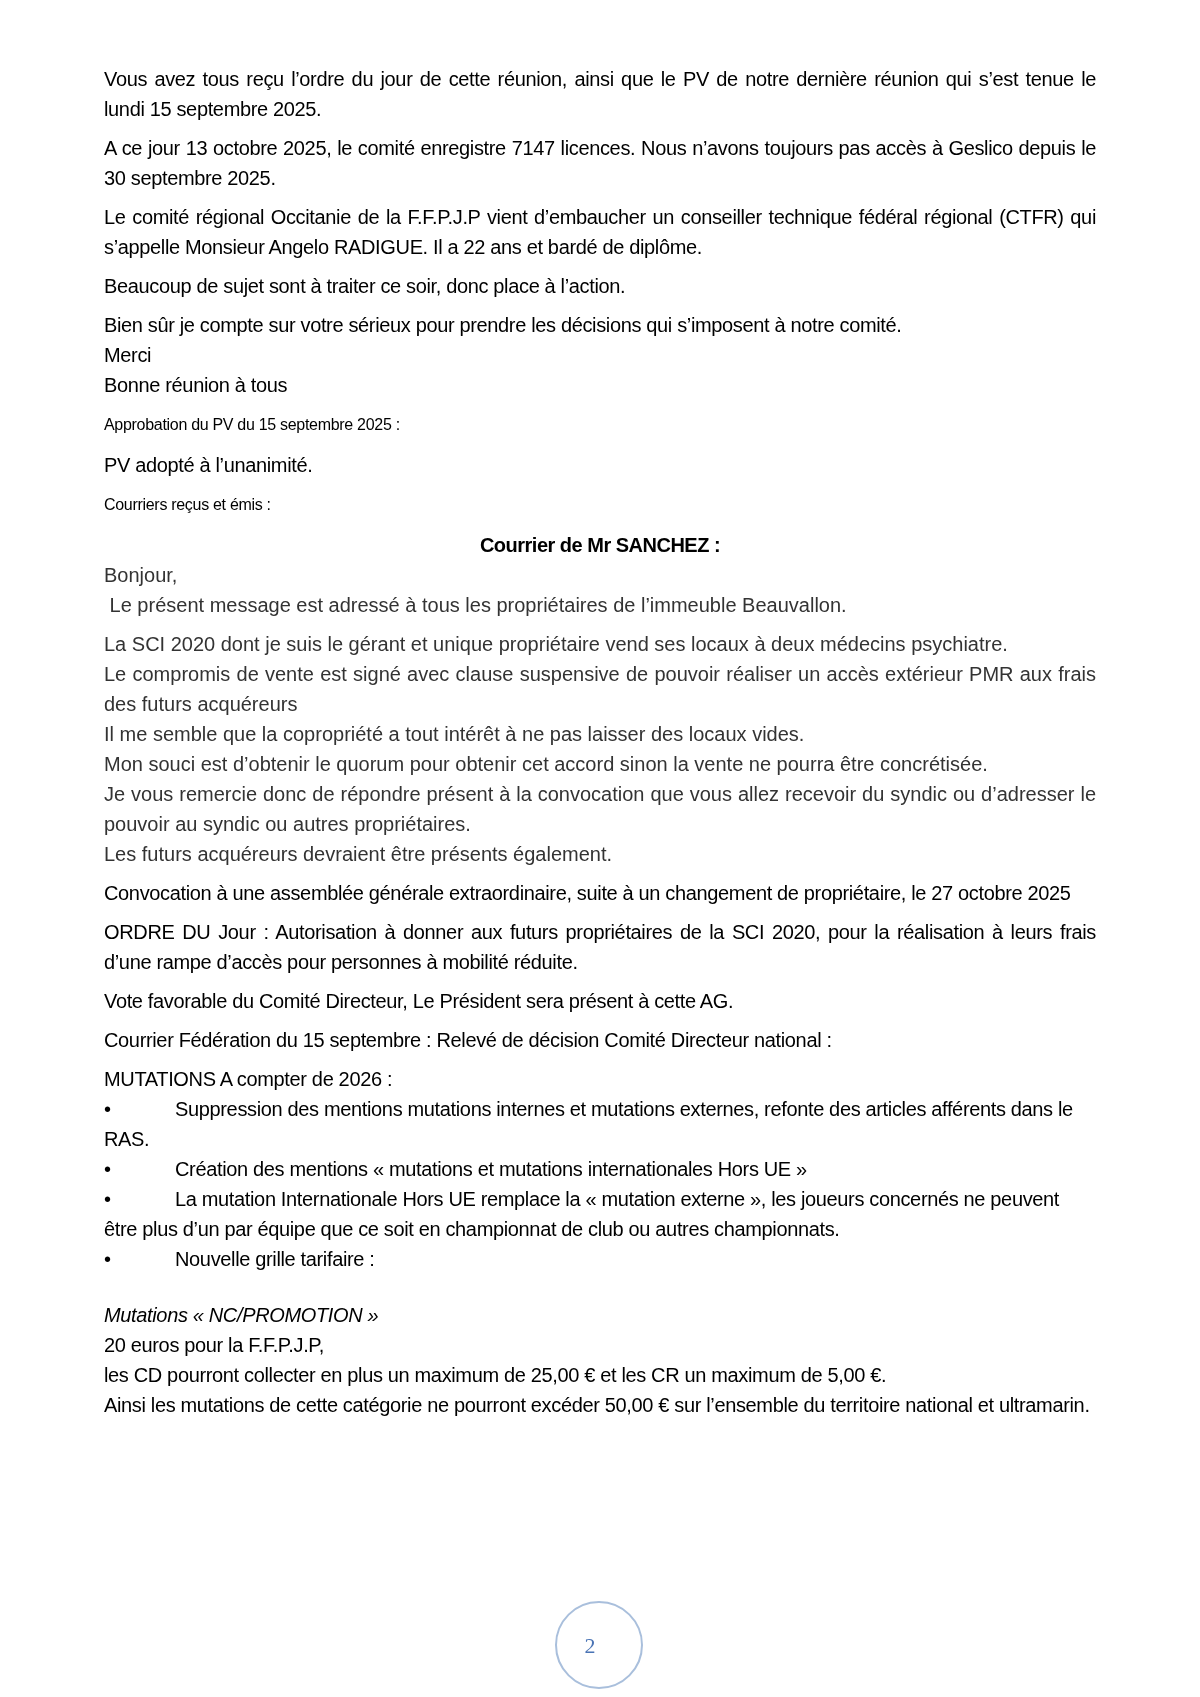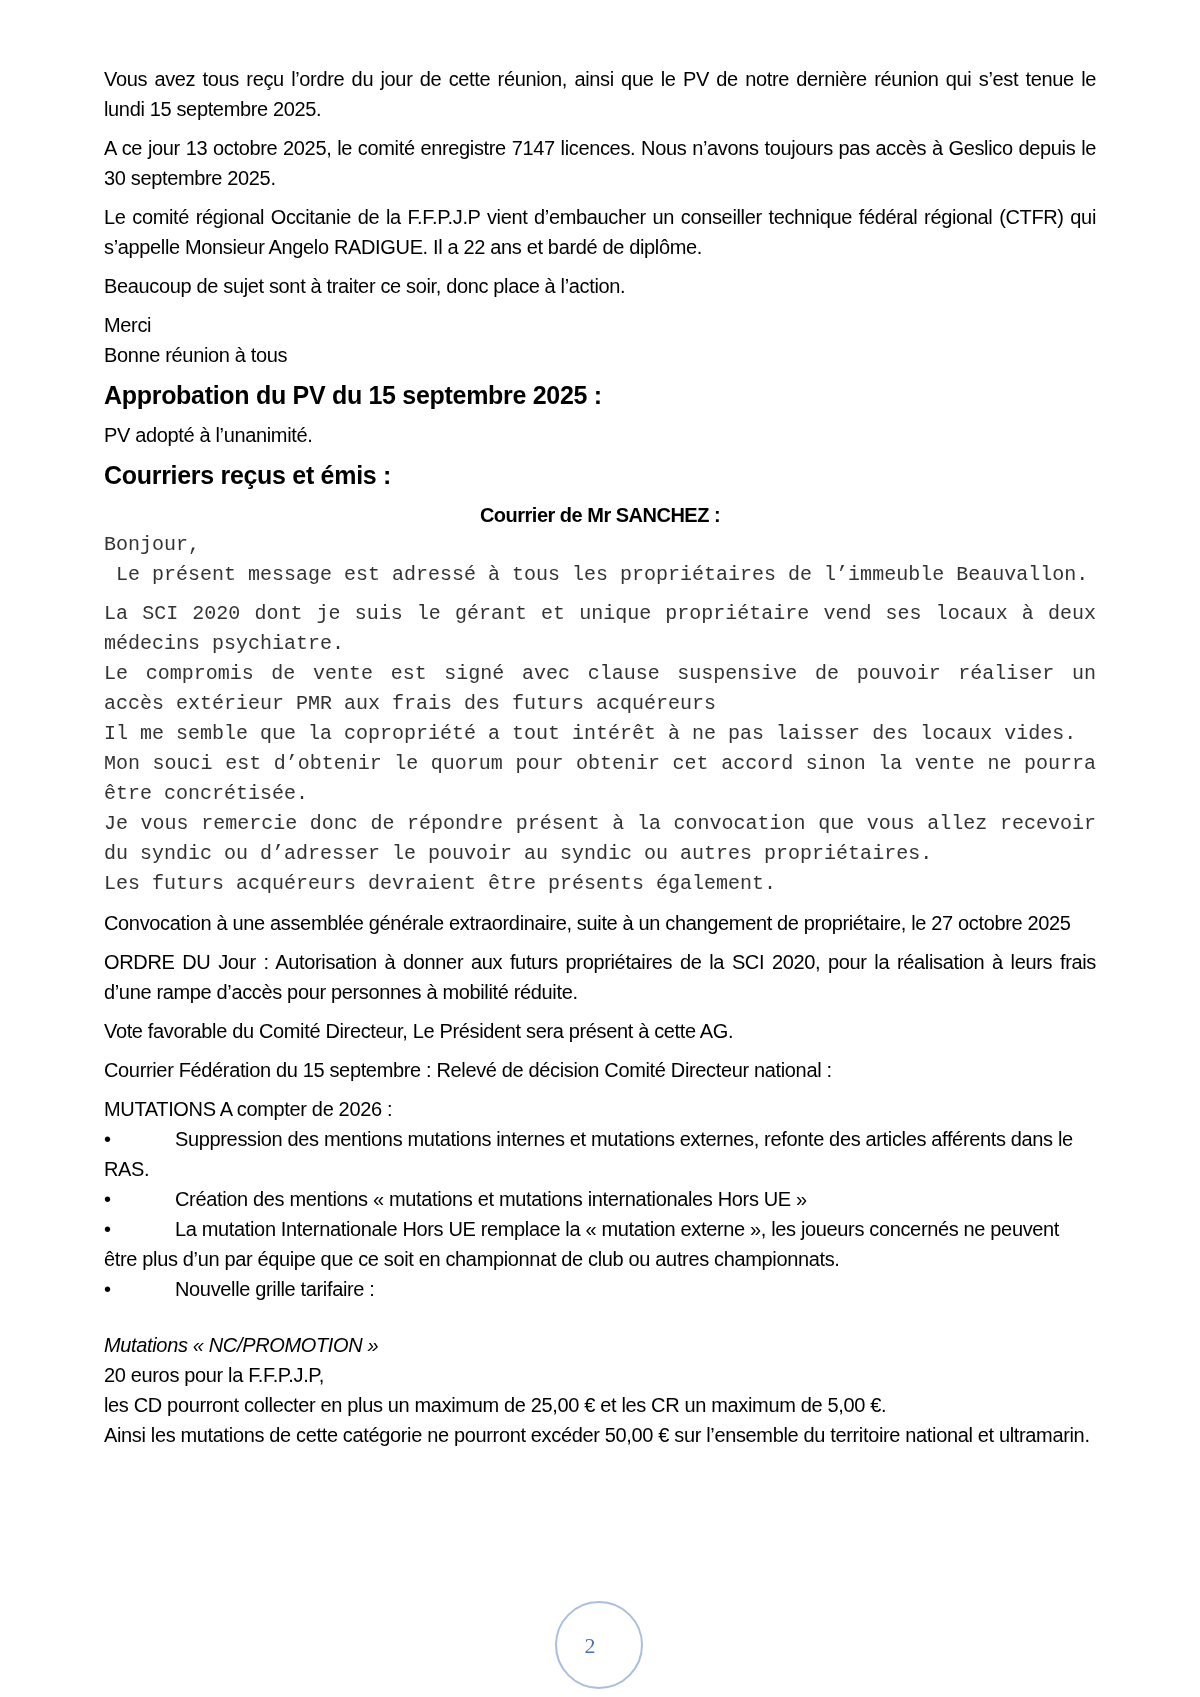--- a/index.html
+++ b/index.html
@@ -17,37 +17,37 @@
       top: 64px;
       width: 992px;
       font-size: 20px;
       line-height: 30px;
       letter-spacing: -0.35px;
     }
     p { margin: 0; }
     .para { margin-bottom: 9px; }
     .justify { text-align: justify; text-align-last: left; }
     .h1 {
-      font-weight: bold;
-      font-size: 25px;
+      font-weight: normal;
+      font-size: 16px;
       line-height: 32px;
       margin-top: 7px;
       margin-bottom: 9px;
       letter-spacing: -0.3px;
     }
     .h2 {
       font-weight: bold;
       font-size: 20px;
       line-height: 30px;
       letter-spacing: -0.5px;
       text-align: center;
     }
     .bold { font-weight: normal; }
     .letter { color: #333333; letter-spacing: 0; }
-    .letter-block { margin-bottom: 9px; font-family: Liberation Mono, monospace; }
+    .letter-block { margin-bottom: 9px; }
     .bullet-line { position: relative; }
     .bullet {
       display: inline-block;
       width: 71px;
     }
     .italic { font-style: italic; }
     .spacer { height: 26px; }
     .page-number {
       position: absolute;
       left: 555px;
@@ -73,20 +73,21 @@
 <body>
 
 <div class="page">
 
   <p class="para justify">Vous avez tous reçu l’ordre du jour de cette réunion, ainsi que le PV de notre dernière réunion   qui s’est tenue le lundi 15 septembre 2025.</p>
   <p class="para justify">A ce jour 13 octobre 2025, le comité enregistre 7147 licences. Nous n’avons toujours pas accès à Geslico depuis le 30 septembre 2025.</p>
   <p class="para justify">Le comité régional Occitanie de la F.F.P.J.P vient d’embaucher un conseiller technique fédéral régional (CTFR) qui s’appelle Monsieur Angelo RADIGUE. Il a 22 ans et bardé de diplôme.</p>
   <p class="para">Beaucoup de sujet sont à traiter ce soir, donc place à l’action.</p>
 
   <div class="para">
+    <p>Bien sûr je compte sur votre sérieux pour prendre les décisions qui s’imposent à notre comité.</p>
     <p>Merci</p>
     <p>Bonne réunion à tous</p>
   </div>
 
   <p class="h1">Approbation du PV du 15 septembre 2025 :</p>
   <p class="para">PV adopté à l’unanimité.</p>
 
   <p class="h1">Courriers reçus et émis :</p>
 
   <p class="h2">Courrier de Mr SANCHEZ :</p>

